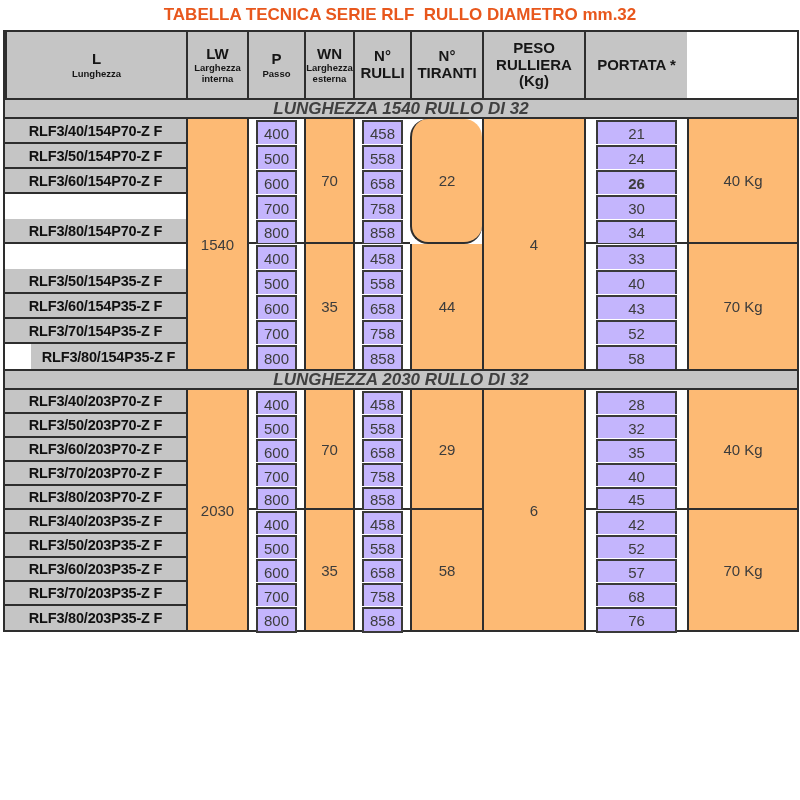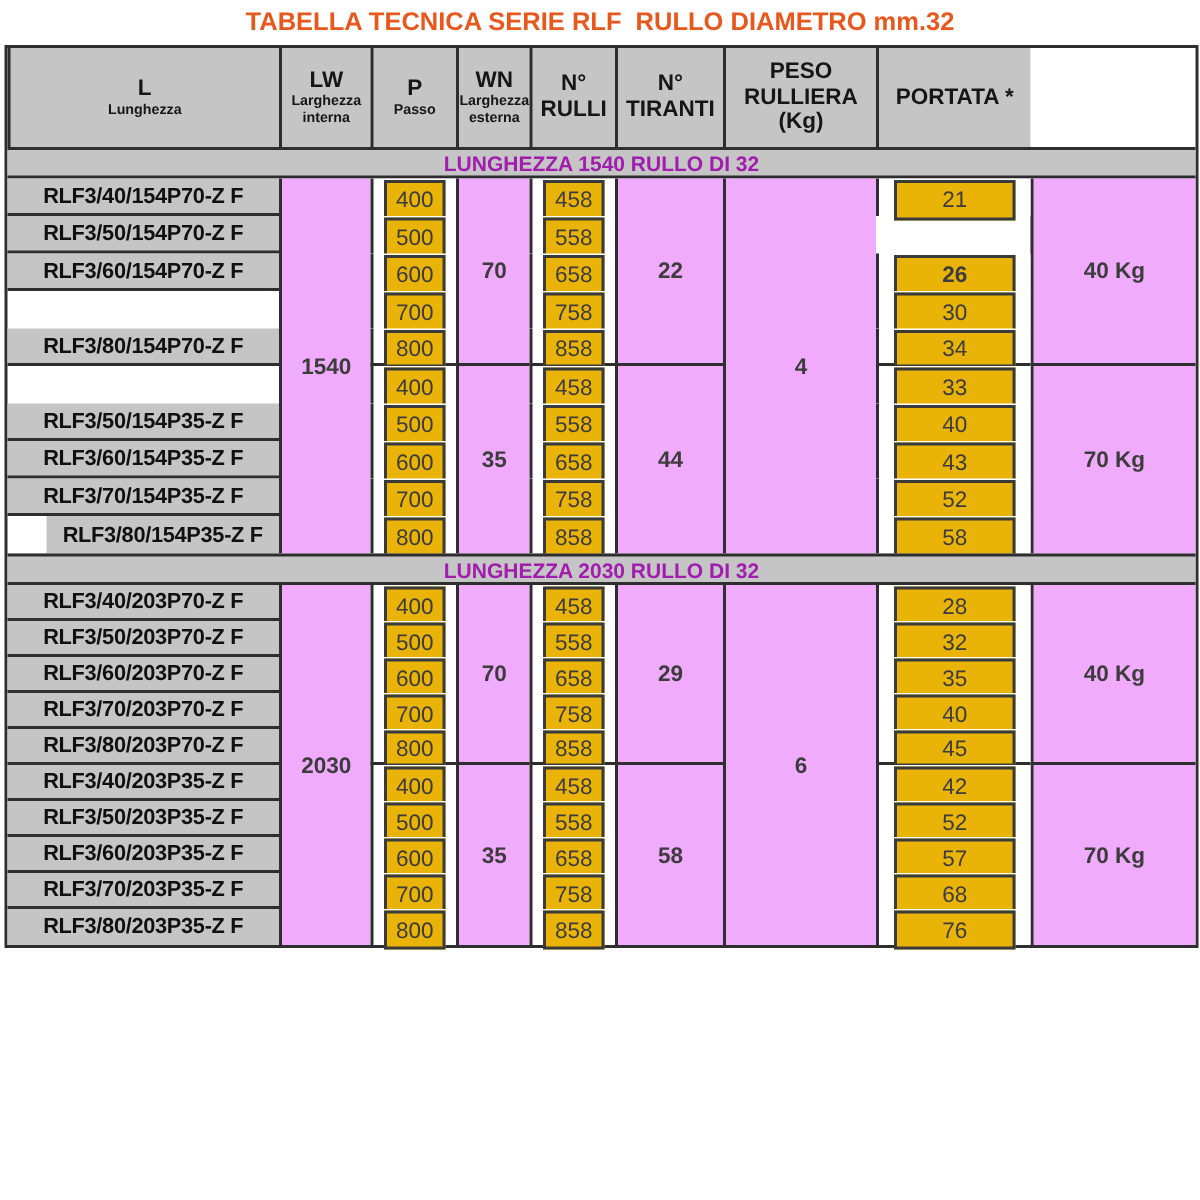--- a/index.html
+++ b/index.html
@@ -13,32 +13,32 @@
          border:2px solid var(--bdr,#2e2e2e);background:#fff;}
   .table > div{box-sizing:border-box;}
   .hcell{background:var(--hdr-bg,#c5c5c5);border-left:2px solid var(--bdr,#2e2e2e);
          display:flex;flex-direction:column;align-items:center;justify-content:center;
          text-align:center;color:#161616;}
   .hcell.first{border-left:none;}
   .hmain{font-weight:bold;font-size:15px;line-height:1.12;white-space:pre-line;}
   .hsub{font-weight:bold;font-size:9.5px;line-height:1.1;white-space:pre-line;margin-top:1px;}
   .shead{grid-column:1/-1;background:var(--hdr-bg,#c5c5c5);
          border-top:2px solid var(--bdr,#2e2e2e);border-bottom:2px solid var(--bdr,#2e2e2e);
-         font-weight:bold;font-size:14px;color:#a21caf;
-         display:flex;align-items:center;justify-content:center;}
+         font-weight:bold;font-size:17px;color:#404040;
+         display:flex;align-items:center;justify-content:center;font-style:italic;}
   .codice{background:var(--hdr-bg,#c5c5c5);border-bottom:2px solid var(--bdr,#2e2e2e);
           font-weight:bold;font-size:14.5px;letter-spacing:-0.2px;color:#101010;
           display:flex;align-items:center;justify-content:center;text-align:center;}
   .codice.lastrow{border-bottom:none;}
-  .merged{border-left:2px solid var(--bdr,#2e2e2e);background:#f0abfc;
+  .merged{border-left:2px solid var(--bdr,#2e2e2e);background:#fdba74;
           display:flex;align-items:center;justify-content:center;
-          font-size:15px;color:#3c3c3c;font-weight:bold;}
+          font-size:15px;color:#3c3c3c;}
   .slot{border-left:2px solid var(--bdr,#2e2e2e);padding:1px 7px;background:#fff;}
   .slot.wide{padding:1px 10px;}
-  .slot .box{height:100%;border:2px solid #3a3a3a;background:#eab308;
+  .slot .box{height:100%;border:2px solid #3a3a3a;background:#c4b5fd;
              display:flex;align-items:center;justify-content:center;
              font-size:15px;color:#3c3c3c;}
   .gb{border-bottom:2px solid var(--bdr,#2e2e2e);}
 </style>
 </head>
 <body>
 
 <div class="page">
   <div class="title">TABELLA TECNICA SERIE RLF  RULLO DIAMETRO mm.32</div>
 
@@ -74,38 +74,41 @@
 RULLIERA
 (Kg)</div>
     </div>
     <div class="hcell">
       <div class="hmain">PORTATA *</div>
     </div>
   <div class="shead" style="grid-area: 2 / 1 / auto / -1;">LUNGHEZZA 1540 RULLO DI 32</div>
       <div class="merged" style="grid-area: 3 / 2 / span 10;">1540</div>
       <div class="merged" style="grid-area: 3 / 7 / span 10;">4</div>
       <div class="merged gb" style="grid-area: 3 / 4 / span 5;">70</div>
-      <div class="merged gb" style="grid-area: 3 / 6 / span 5;">22</div>
+      <div class="merged gb" style="grid-area: 3 / 6 / span 5; border-radius: 18px;">22</div>
       <div class="merged gb" style="grid-area: 3 / 9 / span 5;">40 Kg</div>
       <div class="codice" style="grid-area: 3 / 1;">RLF3/40/154P70-Z F</div>
       <div class="slot" style="grid-area: 3 / 3;">
         <div class="box">400</div>
       </div>
       <div class="slot" style="grid-area: 3 / 5;">
         <div class="box">458</div>
       </div>
       <div class="slot wide" style="grid-area: 3 / 8;">
         <div class="box">21</div>
       </div>
       <div class="codice" style="grid-area: 4 / 1;">RLF3/50/154P70-Z F</div>
       <div class="slot" style="grid-area: 4 / 3;">
         <div class="box">500</div>
       </div>
       <div class="slot" style="grid-area: 4 / 5;">
         <div class="box">558</div>
+      </div>
+      <div class="slot wide" style="grid-area: 4 / 8;">
+        <div class="box">24</div>
       </div>
       <div class="codice" style="grid-area: 5 / 1;">RLF3/60/154P70-Z F</div>
       <div class="slot" style="grid-area: 5 / 3;">
         <div class="box">600</div>
       </div>
       <div class="slot" style="grid-area: 5 / 5;">
         <div class="box">658</div>
       </div>
       <div class="slot wide" style="grid-area: 5 / 8; font-weight: bold;">
         <div class="box">26</div>

